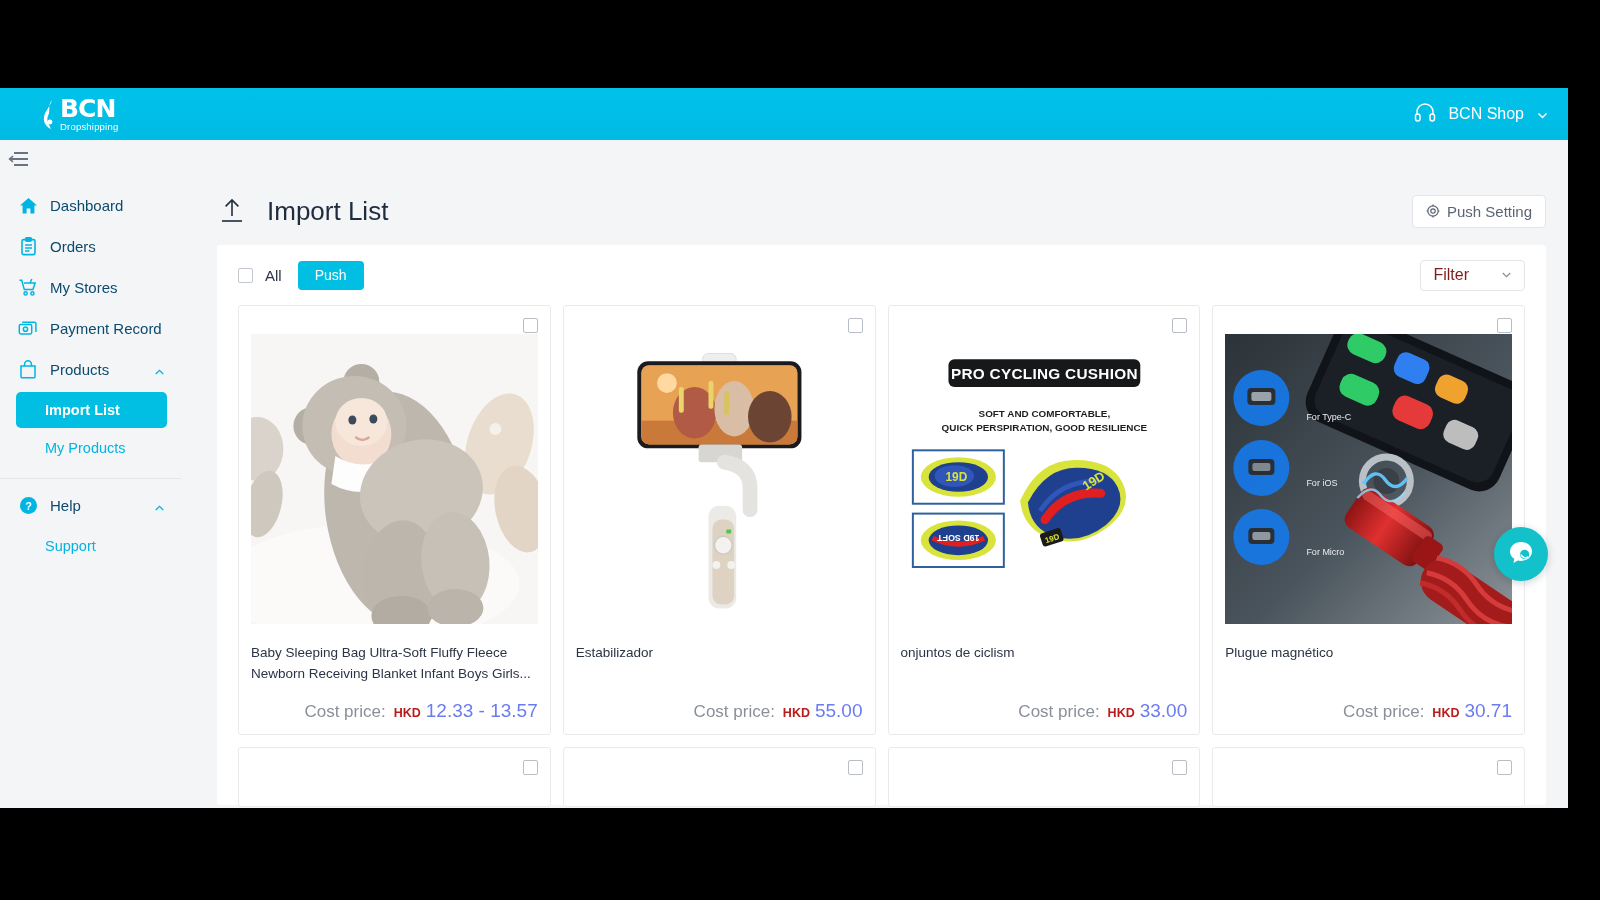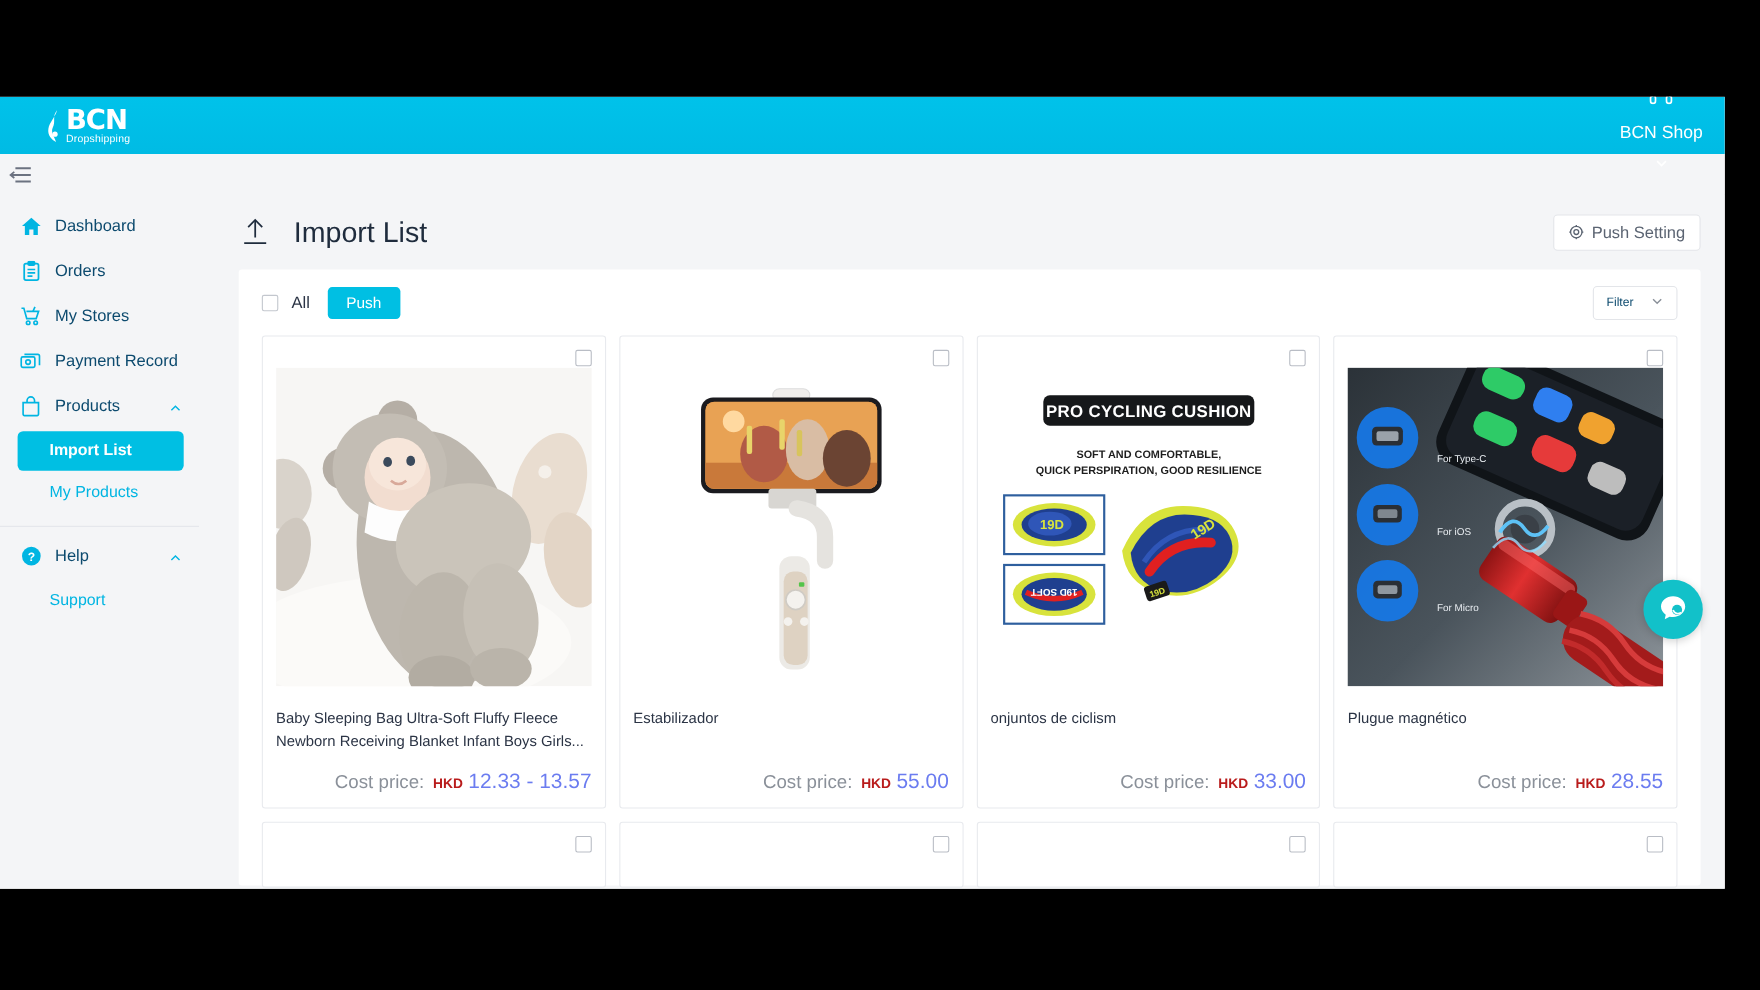--- a/index.html
+++ b/index.html
@@ -34,21 +34,21 @@
     font-family: "DejaVu Sans", sans-serif;
     font-weight: bold; font-size: 25px; color: #fff;
     letter-spacing: -1px;
   }
   .logo-sub {
     font-size: 9.5px; color: #fff; letter-spacing: .2px; margin-top: 1px;
     font-family: "Liberation Sans", sans-serif;
   }
   .topbar-right {
     margin-left: auto; margin-right: 20px;
-    display: flex; align-items: center; gap: 12px; flex-direction: column;
+    display: flex; align-items: center; gap: 12px;
   }
   .shop-name { color: #fff; font-size: 16px; }
   .chev { width: 12px; height: 12px; }
 
   
   .collapse-row { height: 37px; background: #f4f5f7; display: flex; align-items: center; }
   .collapse-btn { margin-left: 8px; width: 22px; height: 18px; cursor: pointer; }
 
   
   .body-split { display: flex; height: 631px; }
@@ -91,23 +91,23 @@
     width: 15px; height: 15px; border: 1px solid #c3c7ce; border-radius: 2px;
     background: #fff; cursor: pointer; flex-shrink: 0;
   }
   .all-lbl { font-size: 15px; color: #2b3445; margin-left: 12px; margin-right: 16px; }
   .push-btn {
     background: #00bfe3; color: #fff; border: none; border-radius: 4px;
     height: 29px; padding: 0 17px; font-size: 14px; cursor: pointer;
     font-family: "Liberation Sans", sans-serif;
   }
   .filter-btn {
-    margin-left: auto; display: flex; align-items: center; gap: 16px;
+    margin-left: auto; display: flex; align-items: center; gap: 32px;
     background: #fff; border: 1px solid #e3e5e9; border-radius: 4px;
-    height: 31px; padding: 0 12px; font-size: 11px; color: #0c4a6e; cursor: pointer;
+    height: 31px; padding: 0 12px; font-size: 16px; color: #7f1d1d; cursor: pointer;
   }
 
   
   .grid { display: grid; grid-template-columns: repeat(4, 1fr); gap: 12px; }
   .card {
     border: 1px solid #e8eaee; border-radius: 3px; background: #fff;
     position: relative; height: 430px; padding: 12px;
     display: flex; flex-direction: column;
   }
   .card-cb {
@@ -500,21 +500,21 @@
                   <path d="M200 262 q24 -10 48 0 q24 10 48 0" stroke="#c22b2b" stroke-width="5" fill="none"></path>
                 </g>
                 <path d="M140 150 q12 -18 22 -4 q10 14 22 -2" stroke="#5fc8ff" stroke-width="3.4" fill="none" opacity=".95"></path>
                 <path d="M134 164 q14 -16 24 -2 q10 12 24 -4" stroke="#8fdcff" stroke-width="2.4" fill="none" opacity=".8"></path>
               </svg>
             </div>
             <div class="p-title">Plugue magnético</div>
             <div class="p-price">
               <span>Cost price:</span>
               <span class="p-cur">HKD</span>
-              <span class="p-amt">28.55</span>
+              <span class="p-amt">30.71</span>
             </div>
           </div>
         </div>
 
         <div class="row2">
           <div class="card-stub">
             <span class="card-cb"></span>
           </div>
           <div class="card-stub">
             <span class="card-cb"></span>

